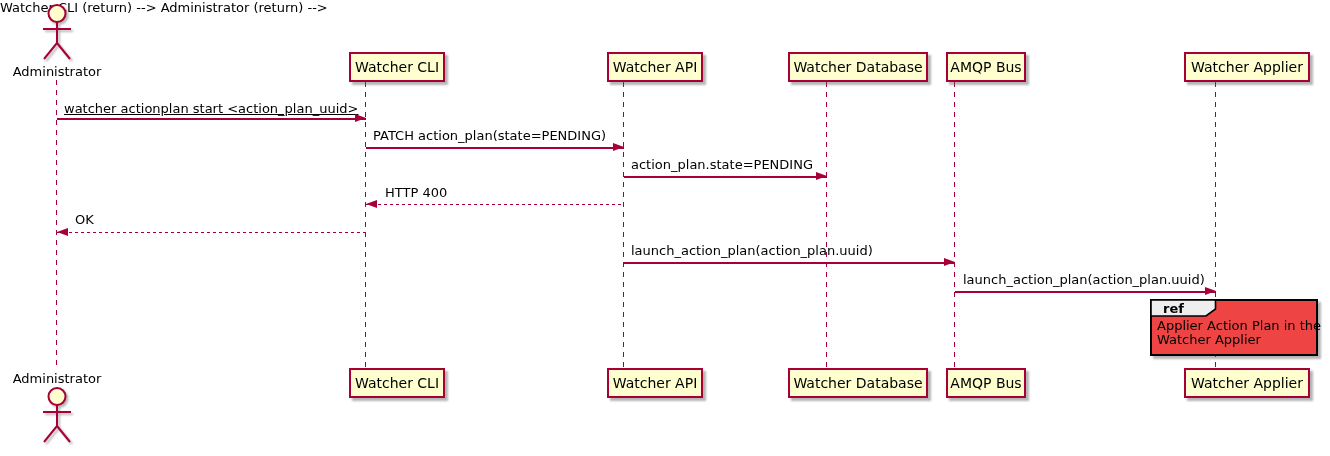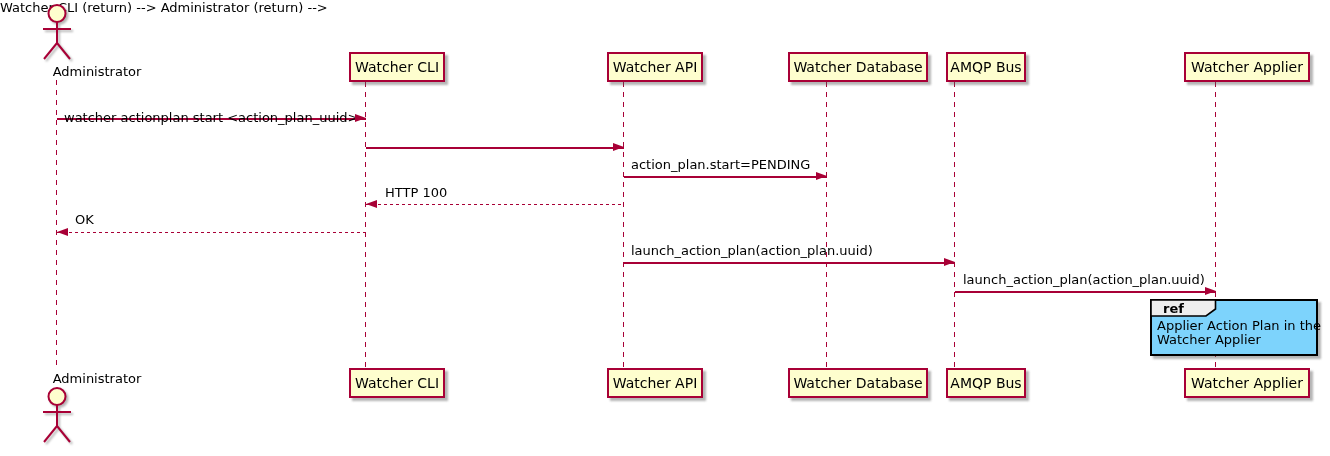--- a/index.html
+++ b/index.html
@@ -27,26 +27,26 @@
     height:1px;background:repeating-linear-gradient(to right,#A80036 0,#A80036 3px,transparent 3px,transparent 6px);
   }
   .ah-r{position:absolute;width:0;height:0;z-index:5;
     border-style:solid;border-width:4.5px 0 4.5px 11px;
     border-color:transparent transparent transparent #A80036;}
   .ah-l{position:absolute;width:0;height:0;z-index:5;
     border-style:solid;border-width:4.5px 11px 4.5px 0;
     border-color:transparent #A80036 transparent transparent;}
   .mlabel{position:absolute;white-space:nowrap;font-size:13px;z-index:5;}
   
-  .actor-label{position:absolute;width:114px;text-align:center;font-size:13px;z-index:3;padding-left:40px;}
+  .actor-label{position:absolute;width:114px;text-align:center;font-size:13px;z-index:3;}
   .actor-svg{position:absolute;z-index:3;filter:drop-shadow(2.5px 2.5px 1px rgba(90,90,90,0.45));}
   
   .refbox{
     position:absolute;left:1150px;top:299px;width:168px;height:57px;box-sizing:border-box;
-    background:#7dd3fc;border:2px solid #000;z-index:6;
+    background:#ef4444;border:2px solid #000;z-index:6;
     box-shadow:3px 3px 2px rgba(90,90,90,0.45);
   }
   .ref-head{position:absolute;left:-1px;top:-1px;width:66px;height:17px;}
   .ref-kw{position:absolute;left:11px;top:0px;font-weight:bold;font-size:13px;z-index:7;}
   .ref-body{position:absolute;left:5px;top:18px;font-size:13px;line-height:14px;white-space:nowrap;}
 </style>
 </head>
 <body>
 
 <div class="canvas">
@@ -87,35 +87,36 @@
   <div class="pbox" style="left:1153px;top:52px;width:126px;">Watcher Applier</div>
 
   
   <div class="pbox" style="left:318px;top:368px;width:96px;">Watcher CLI</div>
   <div class="pbox" style="left:576px;top:368px;width:96px;">Watcher API</div>
   <div class="pbox" style="left:757px;top:368px;width:140px;">Watcher Database</div>
   <div class="pbox" style="left:915px;top:368px;width:80px;">AMQP Bus</div>
   <div class="pbox" style="left:1153px;top:368px;width:126px;">Watcher Applier</div>
 
   
-  <div class="mlabel" style="left:64px;top:110px;">watcher actionplan start &lt;action_plan_uuid&gt;</div>
+  <div class="mlabel" style="left:64px;top:101px;text-decoration:underline;">watcher actionplan start &lt;action_plan_uuid&gt;</div>
   <div class="mline" style="left:57px;top:118px;width:309px;"></div>
   <div class="ah-r" style="left:355px;top:114px;"></div>
 
   
+  <div class="mlabel" style="left:373px;top:128px;">PATCH action_plan(state=PENDING)</div>
   <div class="mline" style="left:366px;top:147px;width:258px;"></div>
   <div class="ah-r" style="left:613px;top:143px;"></div>
 
   
-  <div class="mlabel" style="left:631px;top:157px;">action_plan.start=PENDING</div>
+  <div class="mlabel" style="left:631px;top:157px;">action_plan.state=PENDING</div>
   <div class="mline" style="left:624px;top:176px;width:203px;"></div>
   <div class="ah-r" style="left:816px;top:172px;"></div>
 
    Watcher CLI (return) --&gt;
-  <div class="mlabel" style="left:385px;top:185px;">HTTP 100</div>
+  <div class="mlabel" style="left:385px;top:185px;">HTTP 400</div>
   <div class="mline dashed" style="left:366px;top:204px;width:258px;"></div>
   <div class="ah-l" style="left:366px;top:200px;"></div>
 
    Administrator (return) --&gt;
   <div class="mlabel" style="left:75px;top:212px;">OK</div>
   <div class="mline dashed" style="left:57px;top:232px;width:309px;"></div>
   <div class="ah-l" style="left:57px;top:228px;"></div>
 
   
   <div class="mlabel" style="left:631px;top:243px;">launch_action_plan(action_plan.uuid)</div>

